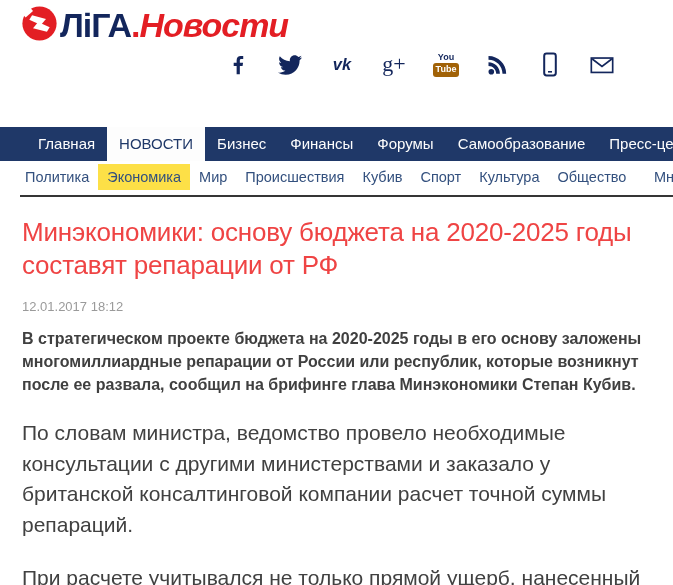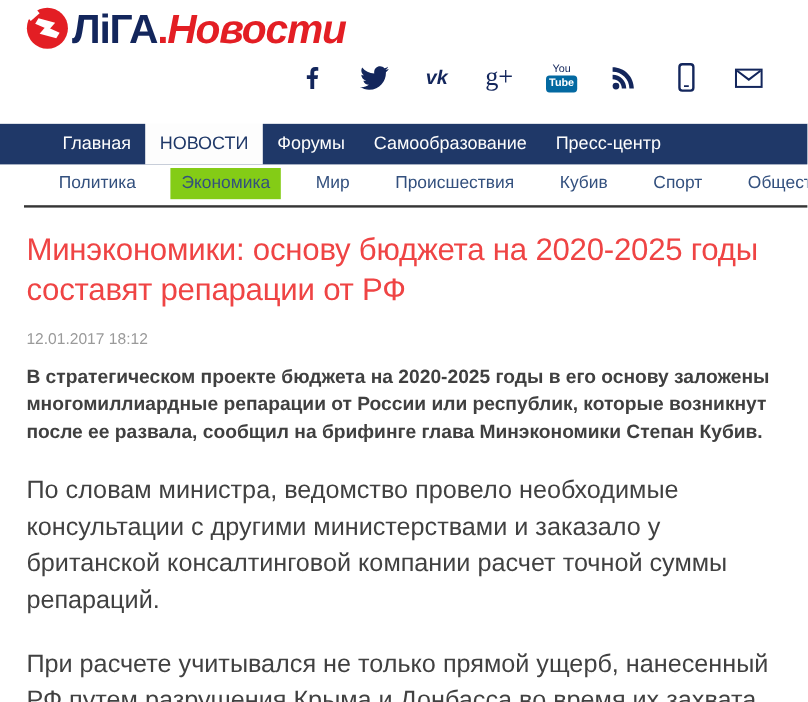--- a/index.html
+++ b/index.html
@@ -3,45 +3,45 @@
 <meta charset="utf-8">
 <style>
   * { box-sizing: border-box; }
   html,body { margin:0; padding:0; }
   body {
     width:673px; height:585px; overflow:hidden;
     background:#ffffff;
     font-family:"Liberation Sans", sans-serif;
   }
   
-  .header { position:relative; height:103px; background:#fff;padding-left:16px; }
+  .header { position:relative; height:127px; background:#fff;padding-left:16px; }
   .logo-row { position:absolute; left:21px; top:5px; display:flex; align-items:flex-end; cursor:pointer; }
   .logo-icon { width:37px; height:37px; margin-right:2px; margin-bottom:1px; }
   .logo-text { font-size:34px; font-weight:bold; letter-spacing:-1px; line-height:36px; }
   .logo-primary { color:#13265c; }
   .logo-sep { color:#e31e24; }
   .logo-secondary { color:#e31e24; font-style:italic; }
   .lang-links { position:absolute; left:70px; top:62px; display:flex; gap:28px; font-size:14px; color:#4a4a4a; }
   .lang-link { cursor:pointer; }
-  .social { position:absolute; right:36px; top:52px; display:flex; align-items:center; gap:26px; }
+  .social { position:absolute; right:58px; top:52px; display:flex; align-items:center; gap:26px; }
   .social-icon { width:26px; height:26px; display:flex; align-items:center; justify-content:center; cursor:pointer; }
   .social-icon svg { display:block; }
   .ic-fill { fill:#13265c; }
   .ic-stroke { fill:none; stroke:#13265c; }
   .yt { display:flex; flex-direction:column; align-items:center; width:30px; }
-  .yt-top { font-size:9px; font-weight:normal; color:#13265c; line-height:9px; letter-spacing:0; }
-  .yt-bottom { background:#0369a1; color:#fff; font-size:9px; font-weight:bold; line-height:11px; padding:1px 3px 2px; border-radius:3px; margin-top:1px; }
+  .yt-top { font-size:9px; font-weight:bold; color:#13265c; line-height:9px; letter-spacing:0; }
+  .yt-bottom { background:#a16207; color:#fff; font-size:9px; font-weight:bold; line-height:11px; padding:1px 3px 2px; border-radius:3px; margin-top:1px; }
   
-  .nav { background:#1f3868; height:34px; display:flex; padding-left:40px; color:#fdfdfd; font-size:15px; overflow:visible; white-space:nowrap;align-items:center; }
+  .nav { background:#1f3868; height:34px; display:flex; padding-left:26px; color:#fdfdfd; font-size:15px; overflow:visible; white-space:nowrap;align-items:center; }
   .nav-item { line-height:34px; padding:0 12px; cursor:pointer; }
   .nav-item.active { background:#fdfdfd; color:#1f3868; margin-top:-9px; padding-top:9px; }
   
-  .subnav { display:flex; align-items:center; height:31px; padding-left:40px; font-size:14.5px; color:#33507e; overflow:hidden; white-space:nowrap;gap:20px; }
+  .subnav { display:flex; align-items:center; height:31px; padding-left:16px; font-size:14.5px; color:#33507e; overflow:hidden; white-space:nowrap; }
   .subnav-item { padding:5px 9px; cursor:pointer; }
-  .subnav-item.active { background:#84cc16; }
+  .subnav-item.active { background:#fde047; }
   .subnav-item.cut { margin-left:auto; margin-right:-42px; }
   .rule { border:0; border-top:2px solid #353535; margin:3px 0 0 20px; }
   
   .content { padding:2px 28px 0 22px; }
   .article-title { font-size:26px; font-weight:500; color:#ef4444; line-height:1.27; margin:17px 0 0; letter-spacing:-0.2px; }
   .article-date { margin-top:17px; font-size:13px; color:#9a9a9a; }
   .article-lead { margin-top:13px; font-size:16px; font-weight:bold; color:#404040; line-height:1.44; }
   .article-p { margin-top:22px; font-size:21px; color:#414141; line-height:1.46; }
 </style>
 </head>
@@ -102,33 +102,36 @@
         <rect class="ic-stroke" x="2.5" y="4.5" width="23" height="15.5" stroke-width="1.8"></rect>
         <path class="ic-stroke" d="M3.5 5.5 L14 13.5 L24.5 5.5" stroke-width="1.8"></path>
       </svg>
     </span>
   </div>
 </div>
 
 <div class="nav">
   <span class="nav-item">Главная</span>
   <span class="nav-item active">НОВОСТИ</span>
+  <span class="nav-item">Бизнес</span>
+  <span class="nav-item">Финансы</span>
   <span class="nav-item">Форумы</span>
   <span class="nav-item">Самообразование</span>
   <span class="nav-item">Пресс-центр</span>
 
 </div>
 
 <div class="subnav">
   <span class="subnav-item">Политика</span>
   <span class="subnav-item active">Экономика</span>
   <span class="subnav-item">Мир</span>
   <span class="subnav-item">Происшествия</span>
   <span class="subnav-item">Кубив</span>
   <span class="subnav-item">Спорт</span>
+  <span class="subnav-item">Культура</span>
   <span class="subnav-item">Общество</span>
   <span class="subnav-item cut">Мнения</span>
 </div>
 <hr class="rule">
 
 <div class="content">
   <h1 class="article-title">Минэкономики: основу бюджета на 2020-2025 годы составят репарации от РФ</h1>
   <div class="article-date">12.01.2017 18:12</div>
   <p class="article-lead">В стратегическом проекте бюджета на 2020-2025 годы в его основу заложены многомиллиардные репарации от России или республик, которые возникнут после ее развала, сообщил на брифинге глава Минэкономики Степан Кубив.</p>
   <p class="article-p">По словам министра, ведомство провело необходимые консультации с другими министерствами и заказало у британской консалтинговой компании расчет точной суммы репараций.</p>

